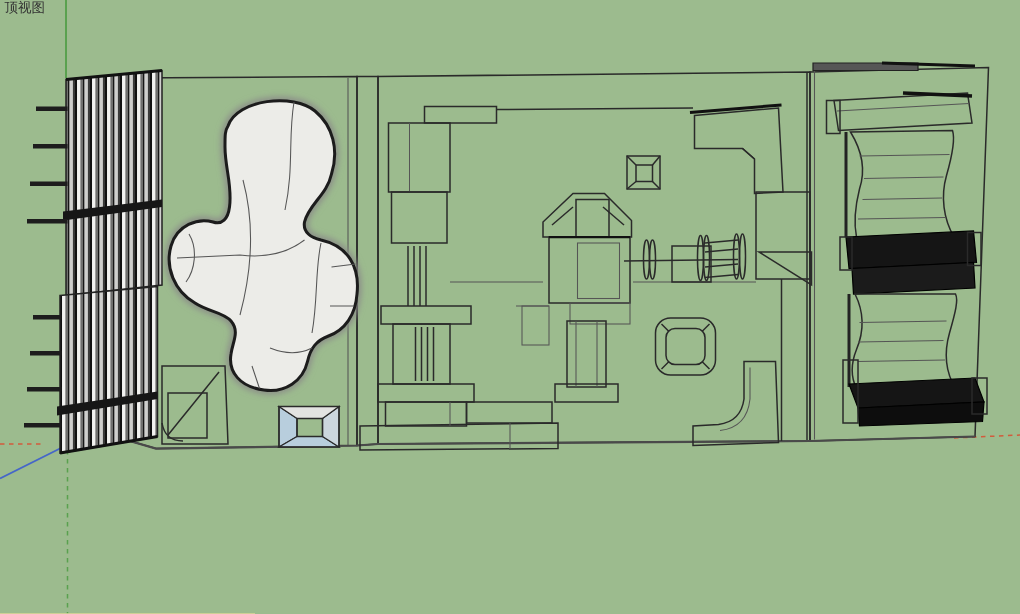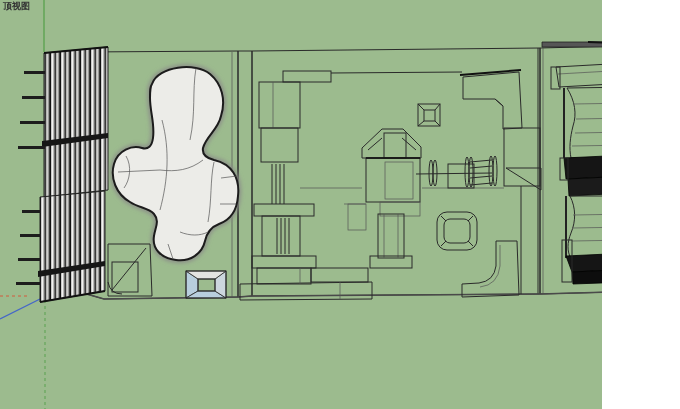--- a/index.html
+++ b/index.html
@@ -1,17 +1,17 @@
 <!DOCTYPE html>
 <html><head>
 <meta charset="utf-8">
 <style>
   html,body{margin:0;padding:0;}
   body{font-family:"DejaVu Sans","Liberation Sans",sans-serif;}
-  .stage{position:relative;width:602px;height:409px;overflow:hidden;background:#eab308;font-weight:bold;}
+  .stage{position:relative;width:680px;height:409px;overflow:hidden;background:#eab308;}
   .view-label{position:absolute;left:3px;top:1px;font-size:9px;line-height:10px;color:#333;letter-spacing:0;user-select:none;}
   svg{display:block;}
   .ln{stroke:#2a2a2a;stroke-width:1;fill:none;}
   .thin{stroke:#555;stroke-width:.7;fill:none;}
 </style>
 </head>
 <body>
 
 <div class="stage">
 <svg width="680" height="409" viewBox="0 0 680 409">

